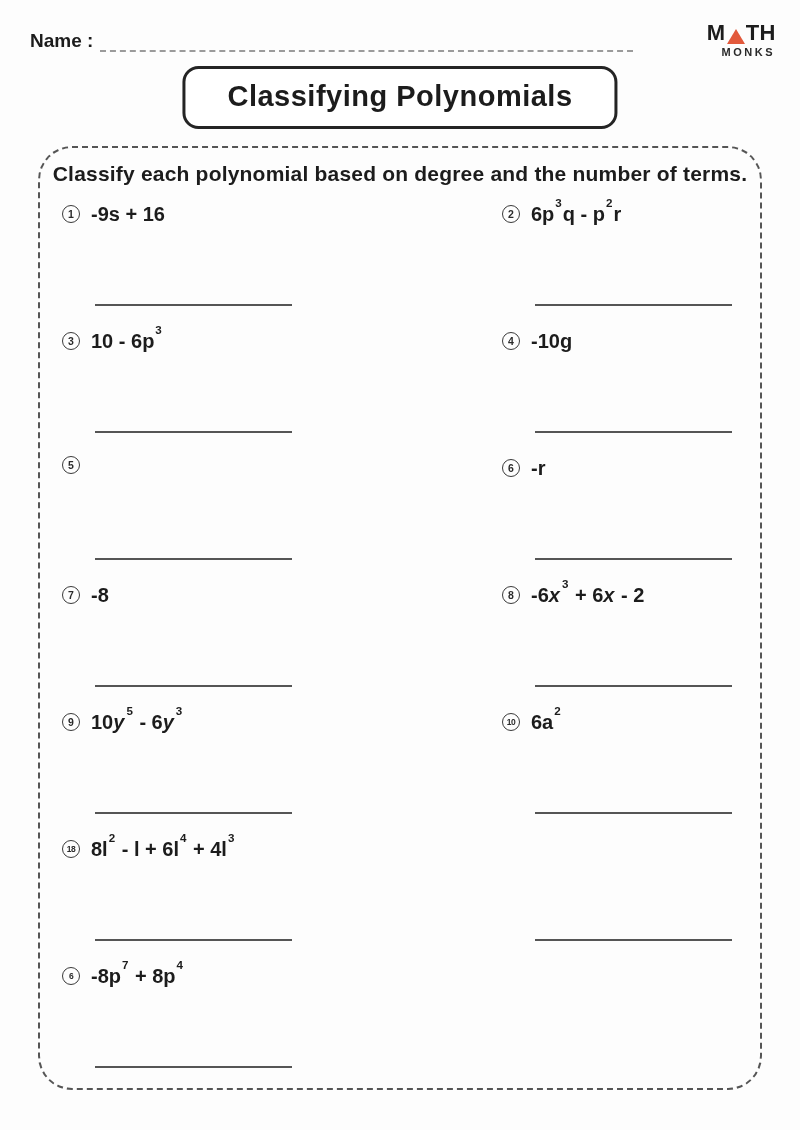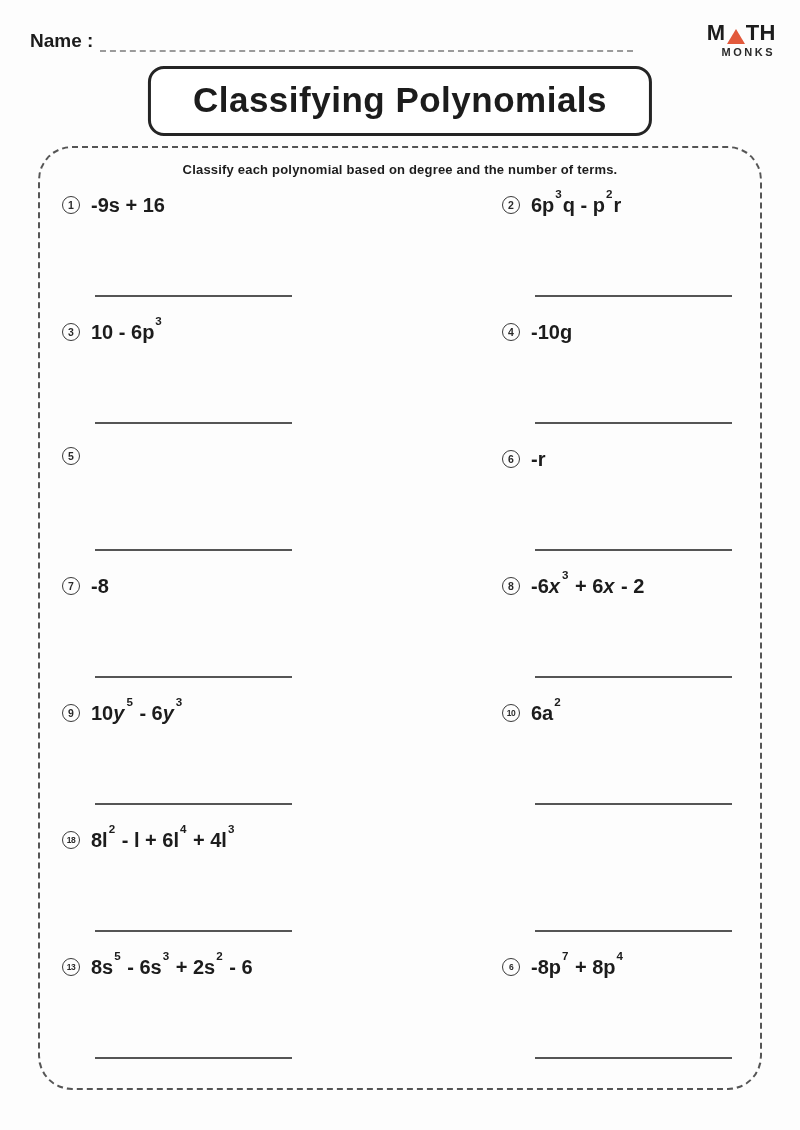--- a/index.html
+++ b/index.html
@@ -76,40 +76,40 @@
     top: 66px;
     left: 50%;
     transform: translateX(-50%);
     border: 3px solid #242424;
     border-radius: 16px;
     padding: 11px 42px 13px 42px;
     background: #fff;
     white-space: nowrap;
   }
   .title-text {
-    font-size: 35px;
+    font-size: 29px;
     font-weight: 700;
     letter-spacing: 0.5px;
   }
 
   
   .panel {
     position: absolute;
     left: 38px;
     top: 146px;
     width: 724px;
     height: 944px;
     box-sizing: border-box;
     border: 2px dashed #555;
     border-radius: 34px;
     background: transparent;
   }
   .instruction {
     text-align: center;
-    font-size: 13px;
+    font-size: 21px;
     font-weight: 700;
     margin-top: 14px;
     letter-spacing: 0.2px;
   }
 
   .grid {
     display: grid;
     grid-template-columns: 440px 1fr;
     padding-left: 22px;
     margin-top: 16px;
@@ -263,26 +263,19 @@
           <span class="numc two">18</span>
           <span class="expr">8l<sup>2</sup> - l + 6l<sup>4</sup> + 4l<sup>3</sup></span>
         </div>
         <div class="answer-line"></div>
       </div>
       <div class="cell">
         <div class="answer-line"></div>
       </div>
       <div class="cell">
         <div class="prob">
-          <span class="numc two">13</span>
-          <span class="expr">8s<sup>5</sup> - 6s<sup>3</sup> + 2s<sup>2</sup> - 6</span>
-        </div>
-        <div class="answer-line"></div>
-      </div>
-      <div class="cell">
-        <div class="prob">
           <span class="numc two">6</span>
           <span class="expr">-8p<sup>7</sup> + 8p<sup>4</sup></span>
         </div>
         <div class="answer-line"></div>
       </div>
     </div>
 </div>
 
 </body></html>

